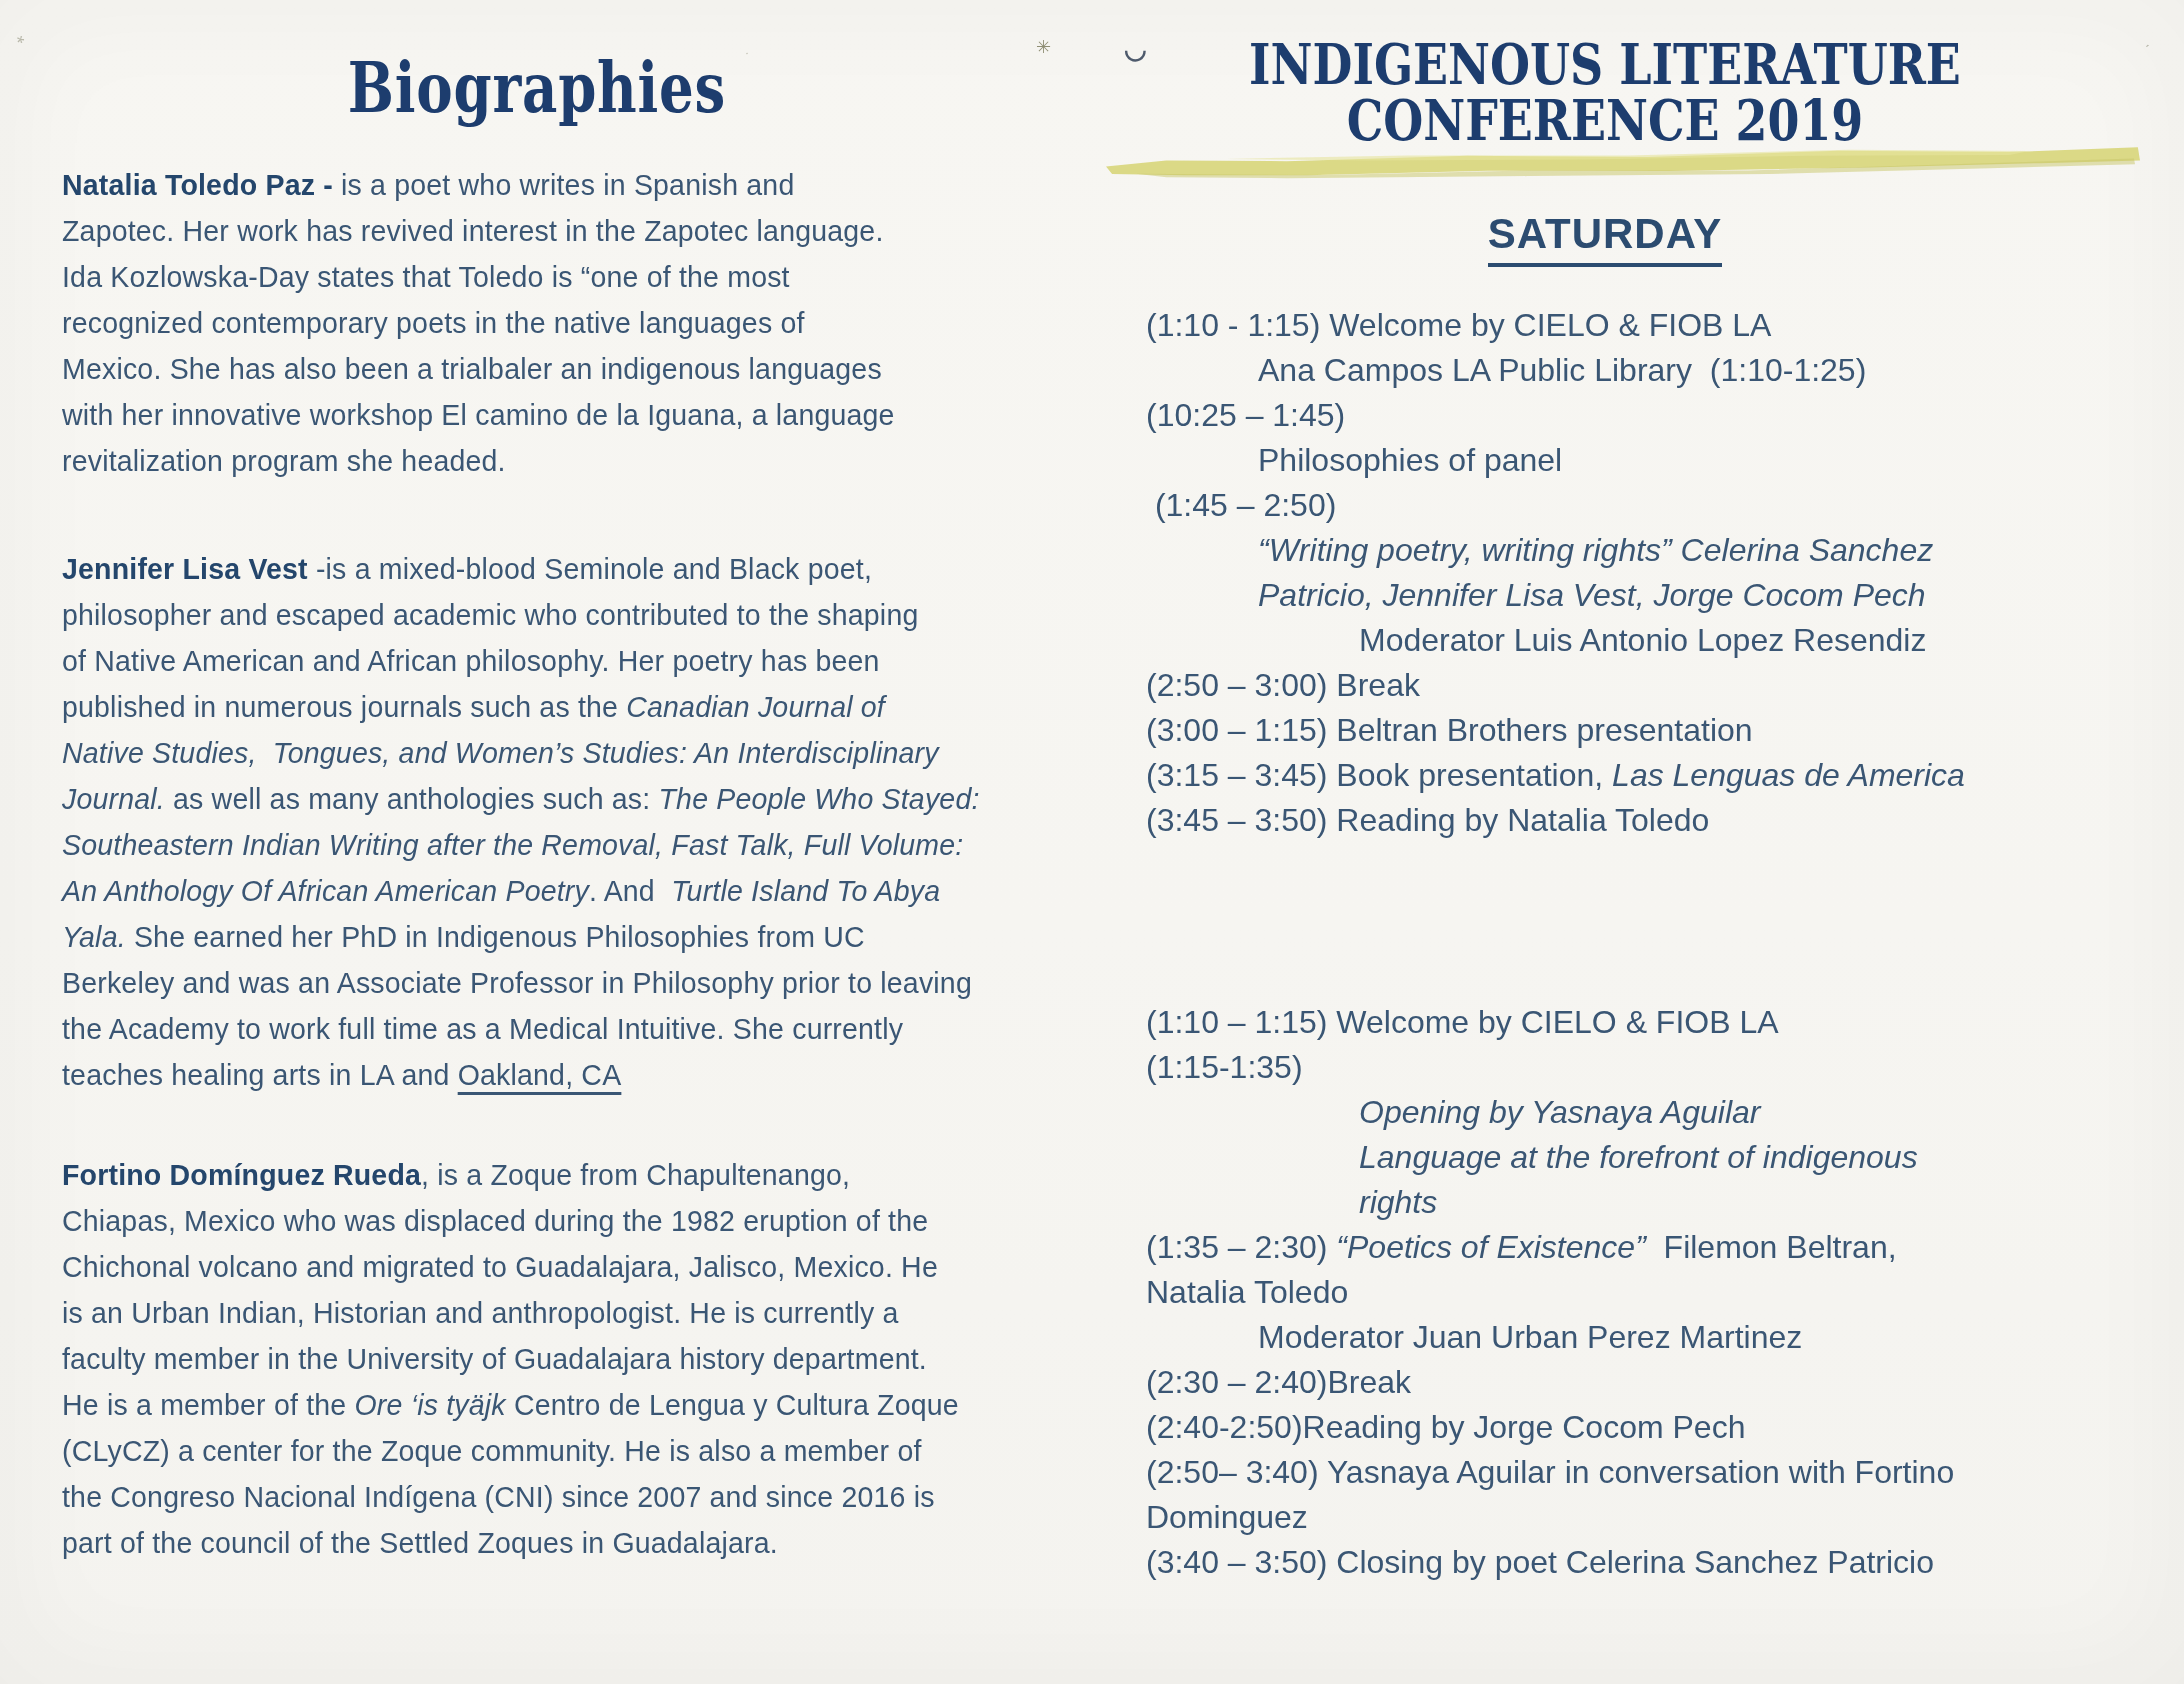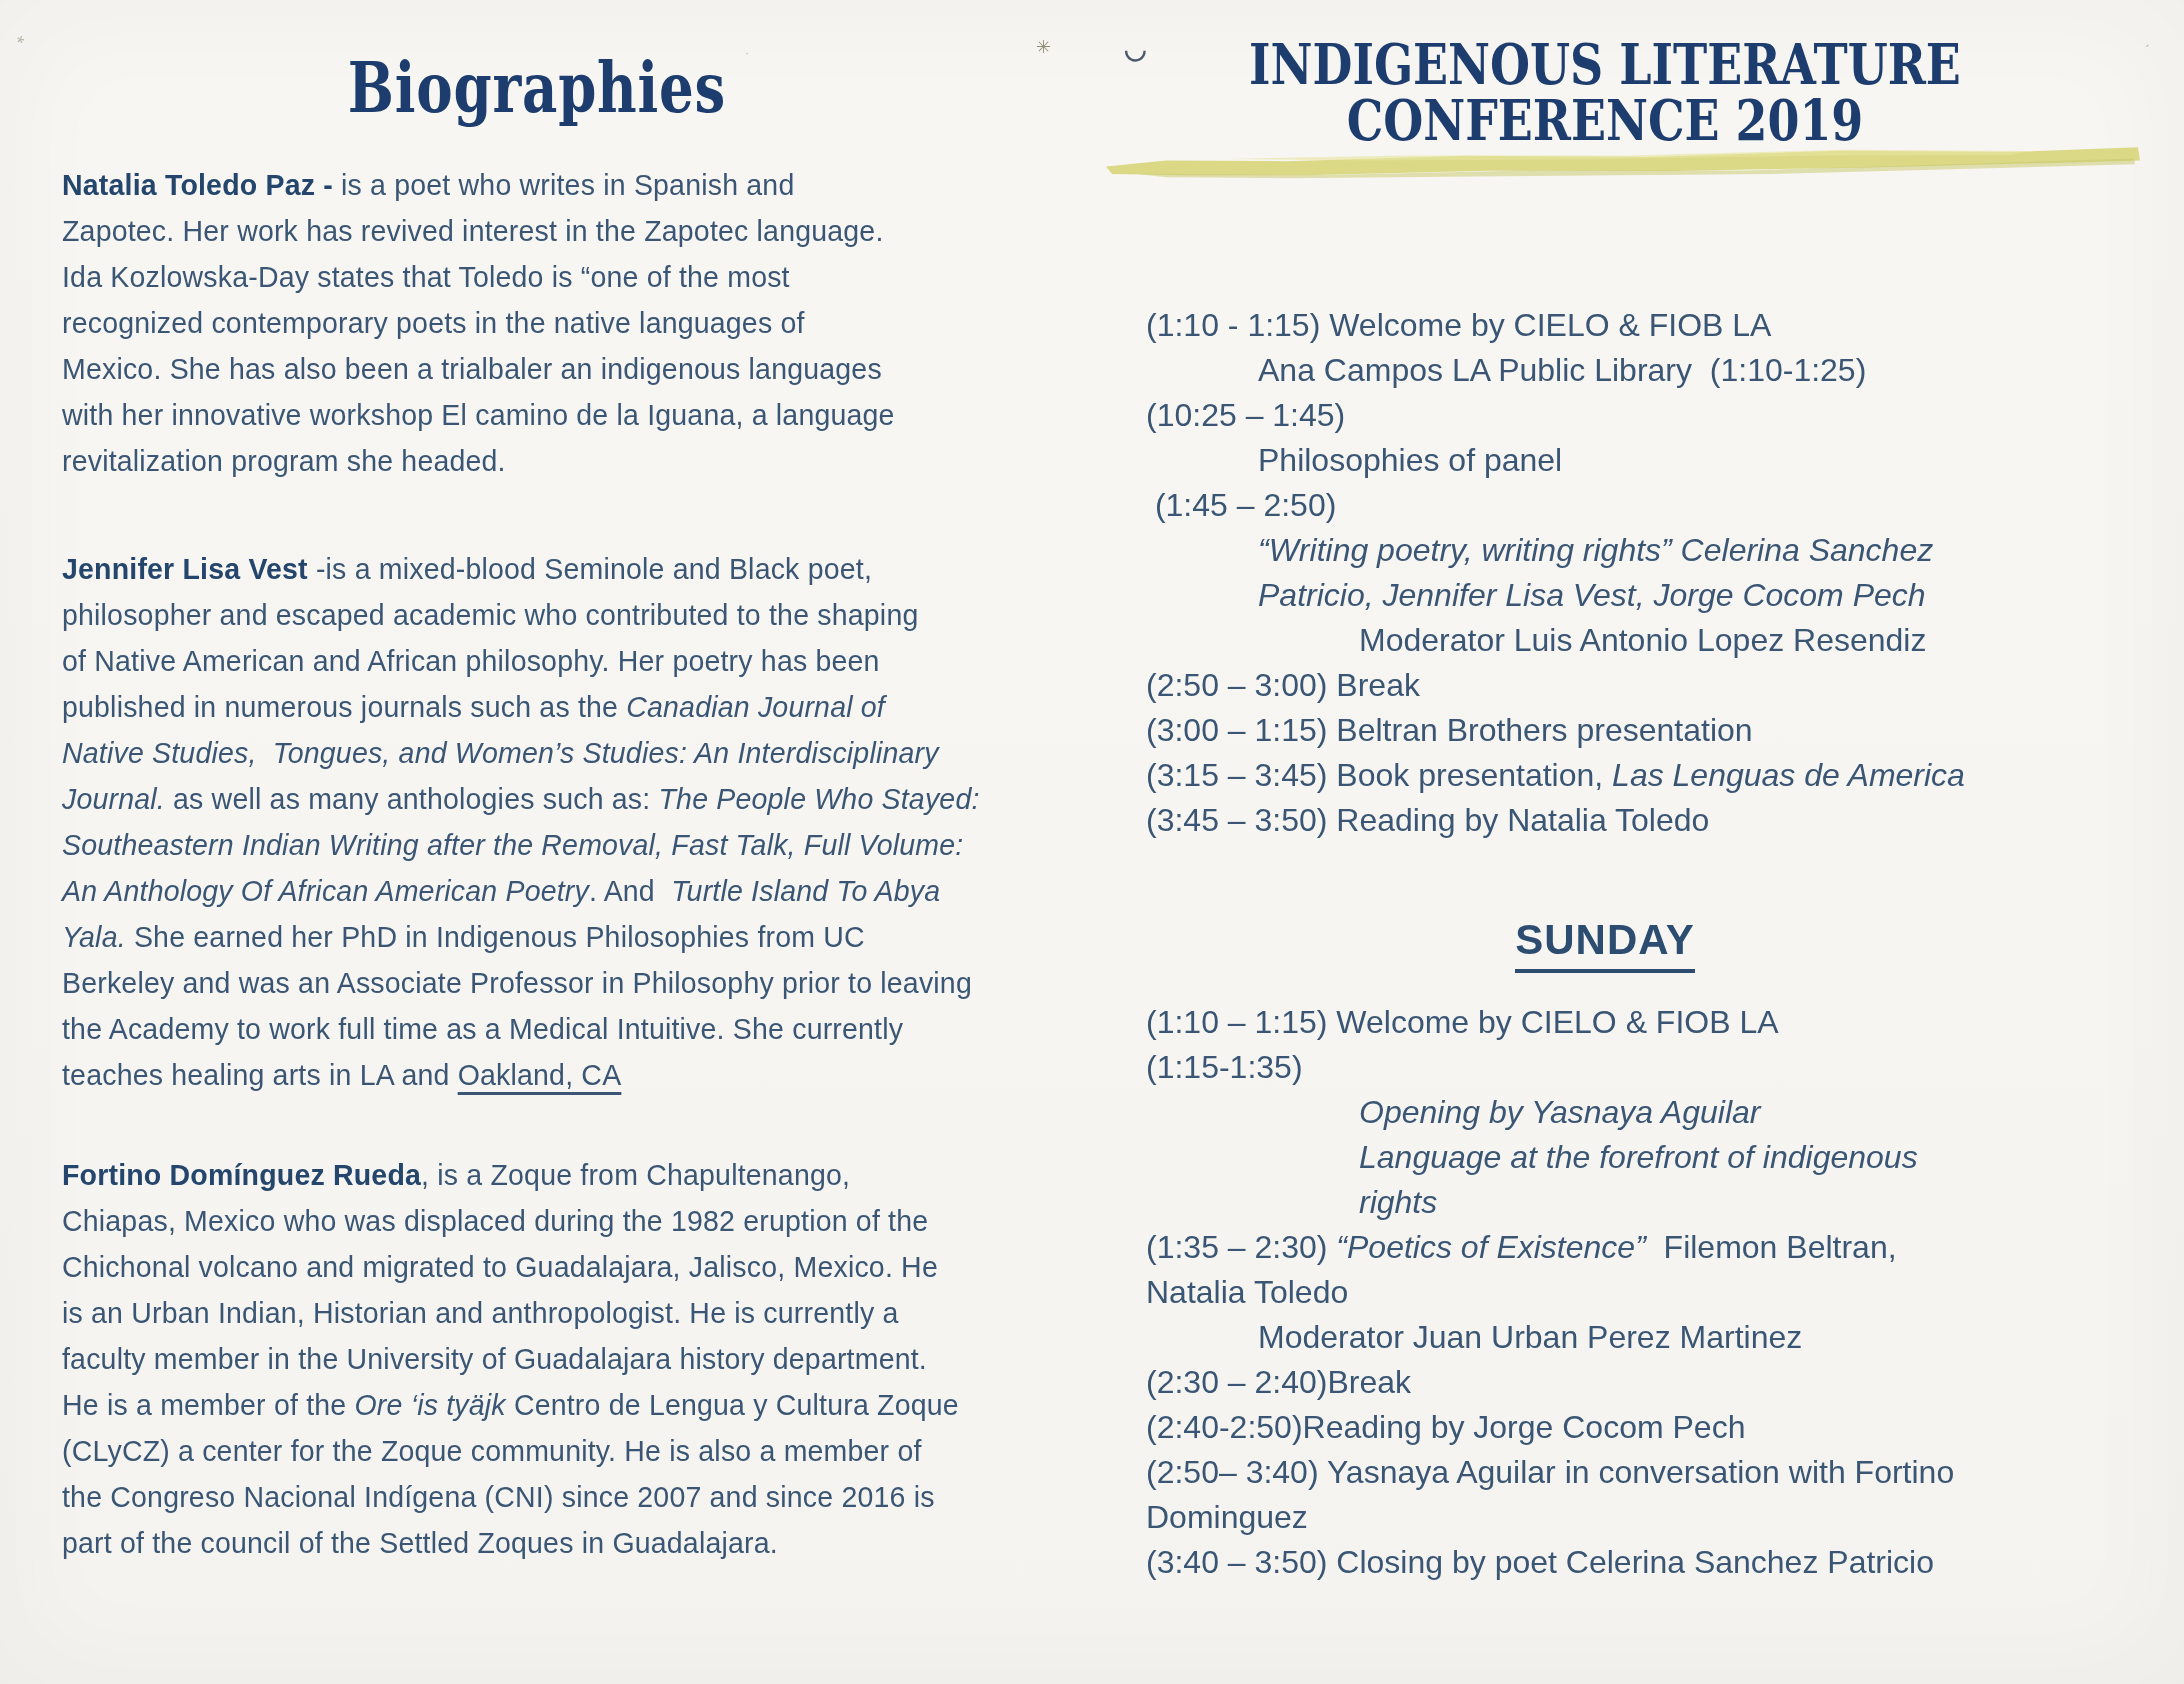--- a/index.html
+++ b/index.html
@@ -124,38 +124,38 @@
   </h1>
 
   <div class="hl-wrap">
     <svg viewBox="0 0 1030 36" preserveAspectRatio="none">
       <polygon points="0,17 60,11 180,13 360,9 540,12 730,7 900,10 1028,6 1030,20 930,22 760,25 560,27 380,25 200,28 80,27 6,25" fill="#d9d780" opacity="0.95"></polygon>
       <polygon points="30,25 220,28 420,25 640,27 860,22 1024,18 1025,24 880,27 660,31 420,31 180,31 60,29" fill="#c8c668" opacity="0.5"></polygon>
       <polygon points="120,10 300,8 520,10 740,6 920,9 900,13 700,12 480,14 260,13" fill="#e6e49e" opacity="0.6"></polygon>
     </svg>
   </div>
 
+  <div class="day-heading day-sat">
+    <span class="u">SATURDAY</span>
+  </div>
   <div class="sched-list sat-list">
       <div class="sched-line indent-0"><span>(1:10 - 1:15) Welcome by CIELO &amp; FIOB LA</span></div>
       <div class="sched-line indent-1"><span>Ana Campos LA Public Library  (1:10-1:25)</span></div>
       <div class="sched-line indent-0"><span>(10:25 – 1:45)</span></div>
       <div class="sched-line indent-1"><span>Philosophies of panel</span></div>
       <div class="sched-line indent-0"><span> (1:45 – 2:50)</span></div>
       <div class="sched-line indent-1"><span class="run-italic">“Writing poetry, writing rights” Celerina Sanchez</span></div>
       <div class="sched-line indent-1"><span class="run-italic">Patricio, Jennifer Lisa Vest, Jorge Cocom Pech</span></div>
       <div class="sched-line indent-2"><span>Moderator Luis Antonio Lopez Resendiz</span></div>
       <div class="sched-line indent-0"><span>(2:50 – 3:00) Break</span></div>
       <div class="sched-line indent-0"><span>(3:00 – 1:15) Beltran Brothers presentation</span></div>
       <div class="sched-line indent-0"><span>(3:15 – 3:45) Book presentation, </span><span class="run-italic">Las Lenguas de America</span></div>
       <div class="sched-line indent-0"><span>(3:45 – 3:50) Reading by Natalia Toledo</span></div>
     </div>
 
-  <div class="day-heading day-sun">
-    <span class="u">SUNDAY</span>
-  </div>
   <div class="sched-list sun-list">
       <div class="sched-line indent-0"><span>(1:10 – 1:15) Welcome by CIELO &amp; FIOB LA</span></div>
       <div class="sched-line indent-0"><span>(1:15-1:35)</span></div>
       <div class="sched-line indent-2"><span class="run-italic">Opening by Yasnaya Aguilar</span></div>
       <div class="sched-line indent-2"><span class="run-italic">Language at the forefront of indigenous</span></div>
       <div class="sched-line indent-2"><span class="run-italic">rights</span></div>
       <div class="sched-line indent-0"><span>(1:35 – 2:30) </span><span class="run-italic">“Poetics of Existence”</span><span>  Filemon Beltran,</span></div>
       <div class="sched-line indent-0"><span>Natalia Toledo</span></div>
       <div class="sched-line indent-1"><span>Moderator Juan Urban Perez Martinez</span></div>
       <div class="sched-line indent-0"><span>(2:30 – 2:40)Break</span></div>

